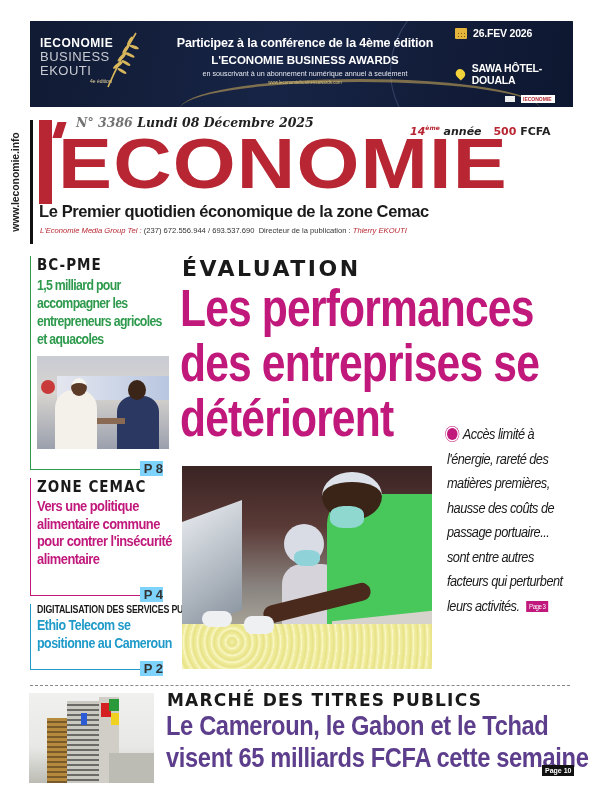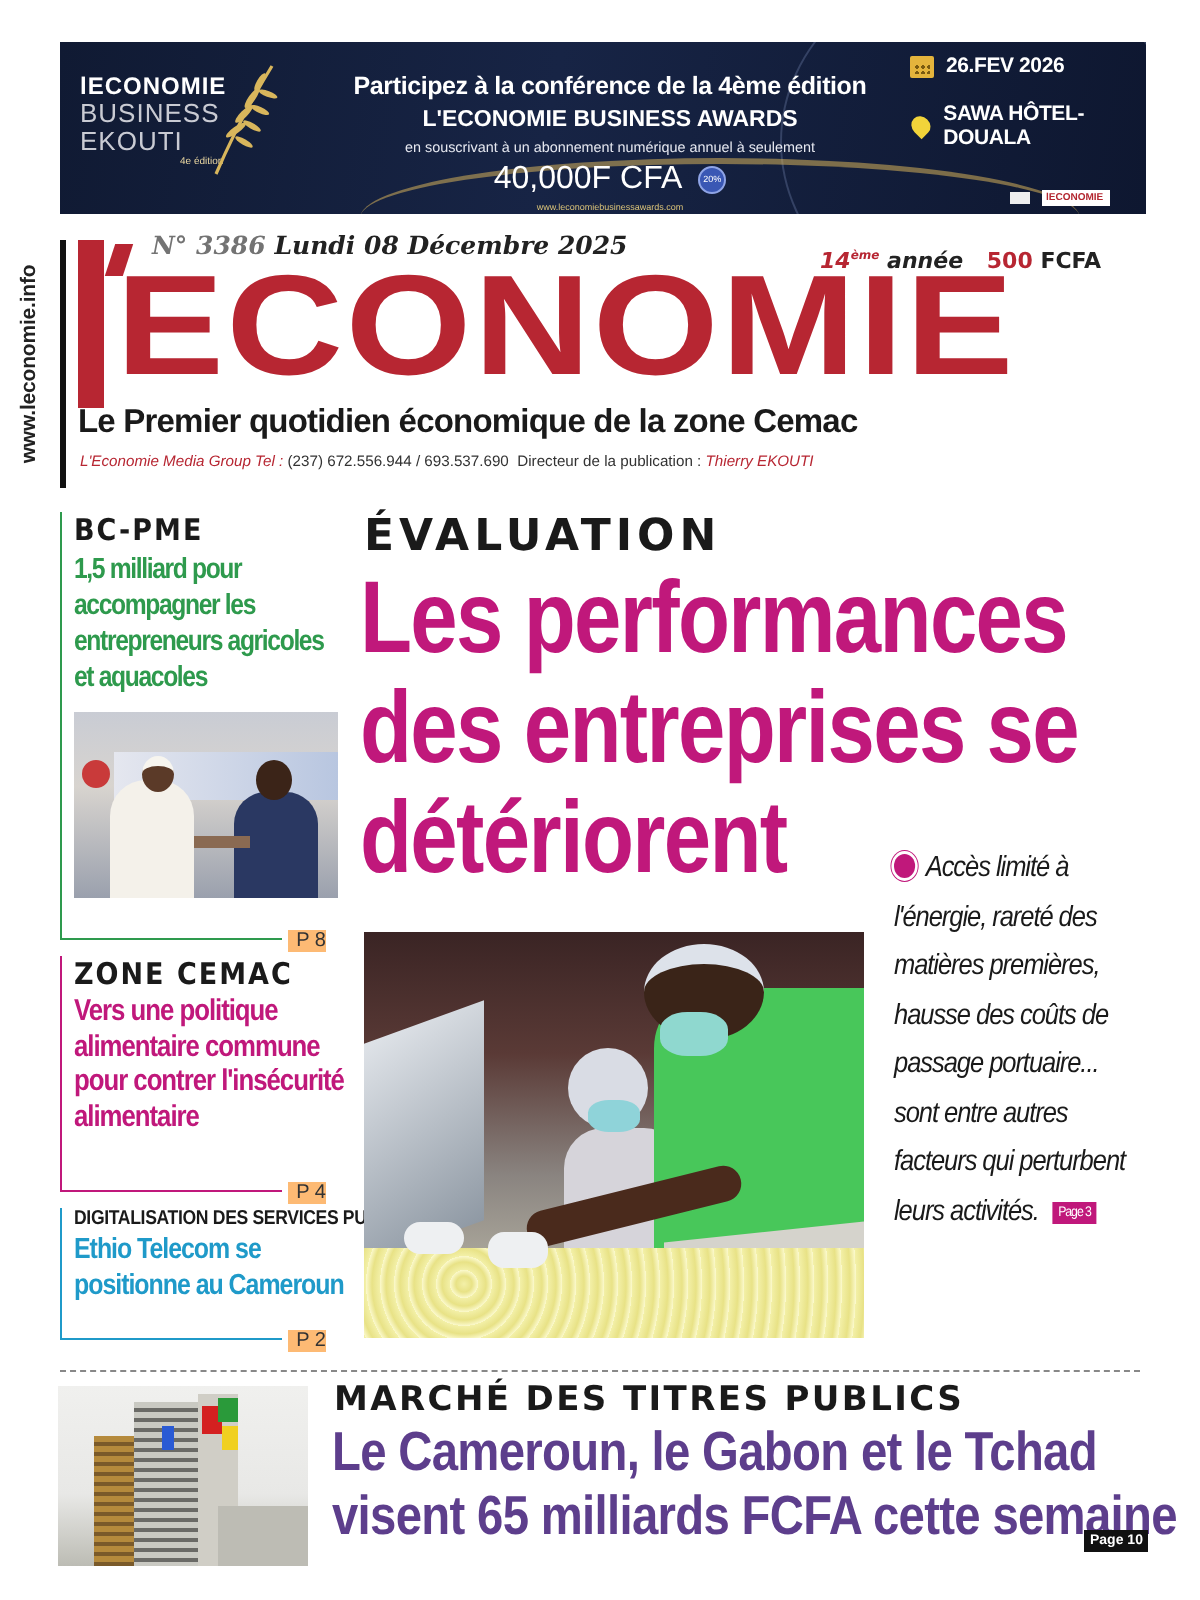--- a/index.html
+++ b/index.html
@@ -27,21 +27,21 @@
   .laurel { position: absolute; left: 70px; top: 8px; width: 40px; height: 60px; }
   .banner-center { position: absolute; left: 130px; top: 3px; width: 290px; text-align: center; margin-top: 12px; }
   .banner-center .t1 { font-size: 12.5px; font-weight: bold; letter-spacing: -0.2px; }
   .banner-center .t2 { font-size: 11.5px; font-weight: bold; margin-top: 4px; }
   .banner-center .t3 { font-size: 7.2px; margin-top: 3px; color: #e6e8f0; }
   .banner-center .t4 { font-size: 16px; margin-top: 3px; display: inline-flex; align-items: center; gap: 8px; }
   .badge20 { width: 14px; height: 14px; border-radius: 50%; background: #3a57b4; border: 1px solid #8fa4e6; font-size: 4.5px; line-height: 12px; text-align: center; color: #fff; }
   .banner-center .url { font-size: 4.5px; color: #d9c278; margin-top: 2px; }
   .banner-right { position: absolute; left: 425px; top: 6px; width: 118px; }
   .br-row { display: flex; align-items: center; gap: 6px; font-size: 10.5px; font-weight: bold; letter-spacing: -0.2px; }
-  .br-row + .br-row { margin-top: 12px; }
+  .br-row + .br-row { margin-top: 23px; }
   .cal-icon { width: 12px; height: 11px; background: #e4b43c; border-radius: 1px; position: relative; }
   .cal-icon::before { content: ""; position: absolute; left: 2px; right: 2px; top: 4px; height: 5px; background-image: radial-gradient(#7a5a10 0.8px, transparent 0.9px); background-size: 3px 3px; }
   .pin-icon { width: 10px; height: 10px; background: #f2d43a; border-radius: 50% 50% 50% 0; transform: rotate(-45deg); margin: 0 1px; }
   .banner-sponsors { position: absolute; left: 475px; top: 74px; display: flex; gap: 6px; align-items: center; }
   .sp1 { width: 10px; height: 6px; background: #eee; }
   .sp2 { width: 34px; height: 8px; background: #fff; color: #b3262f; font-size: 5px; font-weight: bold; line-height: 8px; padding-left: 2px; }
 
   
   .site-vertical {
     position: absolute; left: 4px; top: 120px; width: 22px; height: 124px;
@@ -80,21 +80,21 @@
     margin-top: 8px; width: 132px; height: 93px; position: relative; overflow: hidden;
     background: linear-gradient(180deg, #c9ccd4 0%, #d8d4cf 40%, #9aa0ad 100%);
   }
   .photo1 .banner-strip { position: absolute; left: 20px; top: 20px; width: 112px; height: 24px; background: linear-gradient(90deg, #e5e7ef, #b8c6e0); }
   .photo1 .logo { position: absolute; left: 4px; top: 24px; width: 14px; height: 14px; border-radius: 50%; background: #c93a3a; }
   .photo1 .man1 { position: absolute; left: 18px; top: 34px; width: 42px; height: 60px; background: #f4f1ea; border-radius: 18px 18px 0 0; }
   .photo1 .man1-head { position: absolute; left: 34px; top: 22px; width: 16px; height: 18px; background: #5b3a28; border-radius: 50%; border-top: 5px solid #f7f5ef; }
   .photo1 .man2 { position: absolute; left: 80px; top: 40px; width: 42px; height: 55px; background: #2a3862; border-radius: 16px 16px 0 0; }
   .photo1 .man2-head { position: absolute; left: 91px; top: 24px; width: 18px; height: 20px; background: #3b2418; border-radius: 50%; }
   .photo1 .book { position: absolute; left: 60px; top: 62px; width: 28px; height: 6px; background: #8a6a52; }
-  .pref { position: absolute; right: 10px; bottom: -6px; font-size: 10px; font-weight: normal; color: #333; background: #fdba74; padding-left: 4px; }
+  .pref { position: absolute; right: 10px; bottom: -6px; font-size: 13px; font-weight: bold; color: #333; background: #7dd3fc; padding-left: 4px; }
 
   .box-magenta { top: 478px; width: 143px; height: 118px; border-left: 1.5px solid #c0187b; }
   .box-magenta .underline { position: absolute; left: 0; bottom: 0; width: 110px; height: 1.5px; background: #c0187b; }
   .hl-mag { color: #c0187b; font-size: 15px; font-weight: bold; line-height: 17.5px; letter-spacing: -0.6px; margin-top: 1px; transform: scaleX(0.86); transform-origin: left; width: 165px; }
 
   .box-blue { top: 604px; width: 143px; height: 66px; border-left: 1.5px solid #1f9ac9; }
   .box-blue .underline { position: absolute; left: 0; bottom: 0; width: 110px; height: 1.5px; background: #1f9ac9; }
   .kicker-small { font-size: 10px; font-weight: bold; color: #1a1a1a; letter-spacing: -0.2px; transform: scaleX(0.88); transform-origin: left; width: 160px; white-space: nowrap; }
   .hl-blue { color: #1f9ac9; font-size: 14.5px; font-weight: bold; line-height: 18px; letter-spacing: -0.6px; margin-top: 1px; transform: scaleX(0.86); transform-origin: left; width: 165px; }
 
@@ -166,24 +166,20 @@
       <ellipse cx="34" cy="18" rx="5" ry="1.5" transform="rotate(20 34 18)"></ellipse>
       <ellipse cx="30" cy="26" rx="5" ry="1.5" transform="rotate(25 30 26)"></ellipse>
       <ellipse cx="26" cy="34" rx="5" ry="1.5" transform="rotate(30 26 34)"></ellipse>
       <ellipse cx="22" cy="42" rx="5" ry="1.5" transform="rotate(30 22 42)"></ellipse>
     </g>
   </svg>
   <div class="banner-center">
     <div class="t1">Participez à la conférence de la 4ème édition</div>
     <div class="t2">L'ECONOMIE BUSINESS AWARDS</div>
     <div class="t3">en souscrivant à un abonnement numérique annuel à seulement</div>
-    <div class="t4">
-      <span>40,000F CFA</span>
-      <span class="badge20">20%</span>
-    </div>
     <div class="url">www.leconomiebusinessawards.com</div>
   </div>
   <div class="banner-right">
     <div class="br-row">
       <span class="cal-icon"></span>
       <span>26.FEV 2026</span>
     </div>
     <div class="br-row">
       <span class="pin-icon"></span>
       <span>SAWA HÔTEL- DOUALA</span>

